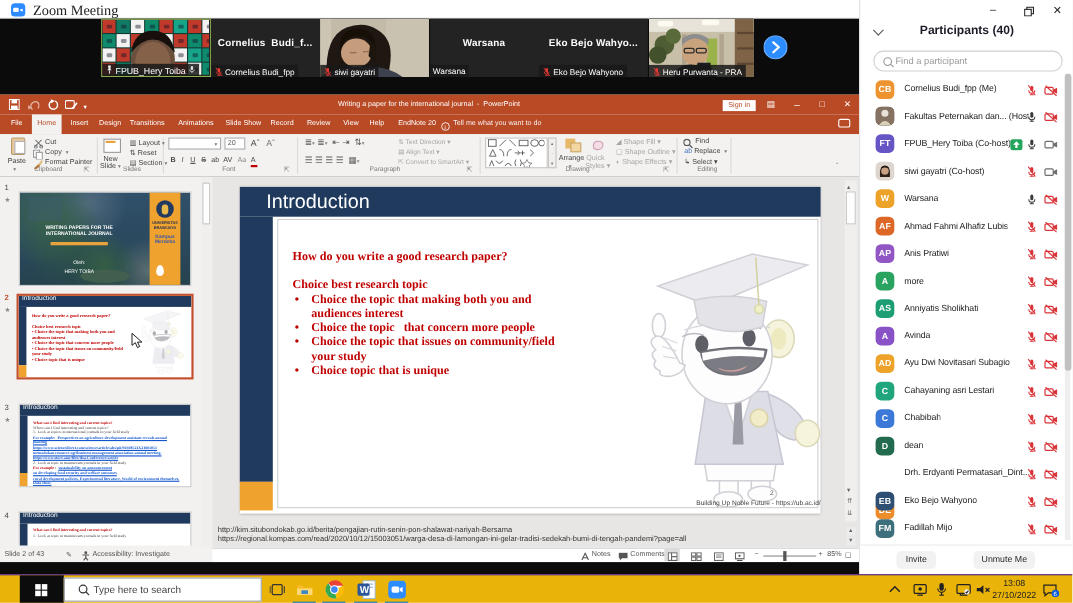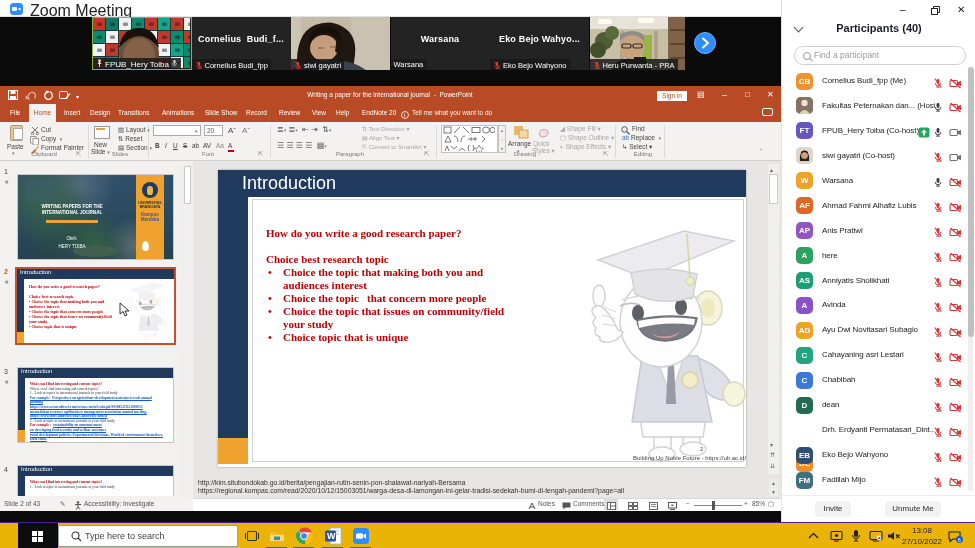--- a/index.html
+++ b/index.html
@@ -4,21 +4,21 @@
 <style>
 * { margin:0; padding:0; box-sizing:border-box; }
 html,body { width:975px; height:548px; overflow:hidden; }
 body { font-family:"Liberation Sans", sans-serif; position:relative; background:#fff; }
 .abs { position:absolute; }
 
 #ztitle { left:0; top:0; width:975px; height:17px; background:#fff; border-bottom:1px solid #e3e3e3; }
 #zicon { left:10px; top:3px; width:13px; height:12px; background:#2D8CFF; border-radius:3.5px; }
 #zicon:after { content:""; position:absolute; left:2.1px; top:3.8px; width:5px; height:4.4px; background:#fff; border-radius:1px; }
 #zicon:before { content:""; position:absolute; left:7.6px; top:4.6px; width:3px; height:3px; background:#fff; clip-path:polygon(0 50%,100% 0,100% 100%); }
-#ztext { left:30px; top:2px; font-size:16px; color:#222; }
+#ztext { left:30px; top:2px; font-size:13px; color:#222;font-family:Liberation Serif, serif; }
 
 #strip { left:0; top:17px; width:781px; height:494px; background:#0b0b0b; }
 .tile { position:absolute; top:0; height:53px; overflow:hidden; background:#232323; }
 .tname { position:absolute; width:100%; top:17px; text-align:center; color:#fff; font-weight:bold; font-size:9px; letter-spacing:.2px; }
 .tlabel { position:absolute; left:0; bottom:0; height:11px; background:rgba(25,25,25,.85); color:#fff; font-size:7.5px; line-height:11px; padding:0 3px; white-space:nowrap; }
 .rmic { display:inline-block; width:8px; height:9px; position:relative; top:1.5px; margin-right:2px; }
 
 #panel { left:781px; top:0; width:194px; height:522px; background:#fff; border-left:1px solid #e2e2e2; }
 .wc { position:absolute; top:4px; color:#222; font-size:10px; }
 #phead { left:0; top:22px; width:194px; text-align:center; font-weight:bold; font-size:11px; color:#1c1c28; }
@@ -694,21 +694,21 @@
             <line x1="3" y1="10" x2="7" y2="10" stroke="#d93438"></line>
             <line x1="1.5" y1="0.5" x2="8.5" y2="10.5" stroke="#d93438" stroke-width="1.1"></line>
           </svg><span style="display:inline-block;width:6px;"></span><svg width="13" height="11" viewBox="0 0 13 11">
             <rect x="1" y="2.5" width="7.5" height="6" rx="1.2" fill="none" stroke="#d93438" stroke-width="1.1"></rect>
             <path d="M8.5 4.6 L12 2.8 L12 8.2 L8.5 6.4 Z" fill="#d93438"></path>
             <line x1="1.5" y1="1" x2="11.5" y2="10" stroke="#d93438" stroke-width="1.1"></line>
           </svg></div>
       </div>
       <div class="prow" style="top:174.58px;">
         <div class="pav" style="background:#2BA360;">A</div>
-        <div class="pname">here</div>
+        <div class="pname">more</div>
         <div class="picons"><svg width="10" height="11" viewBox="0 0 10 12">
             <rect x="3.5" y="1" width="3" height="5.5" rx="1.5" fill="#d93438"></rect>
             <path d="M2 5.5 a3 3 0 0 0 6 0" stroke="#d93438" fill="none"></path>
             <line x1="5" y1="8.5" x2="5" y2="10" stroke="#d93438"></line>
             <line x1="3" y1="10" x2="7" y2="10" stroke="#d93438"></line>
             <line x1="1.5" y1="0.5" x2="8.5" y2="10.5" stroke="#d93438" stroke-width="1.1"></line>
           </svg><span style="display:inline-block;width:6px;"></span><svg width="13" height="11" viewBox="0 0 13 11">
             <rect x="1" y="2.5" width="7.5" height="6" rx="1.2" fill="none" stroke="#d93438" stroke-width="1.1"></rect>
             <path d="M8.5 4.6 L12 2.8 L12 8.2 L8.5 6.4 Z" fill="#d93438"></path>
             <line x1="1.5" y1="1" x2="11.5" y2="10" stroke="#d93438" stroke-width="1.1"></line>

